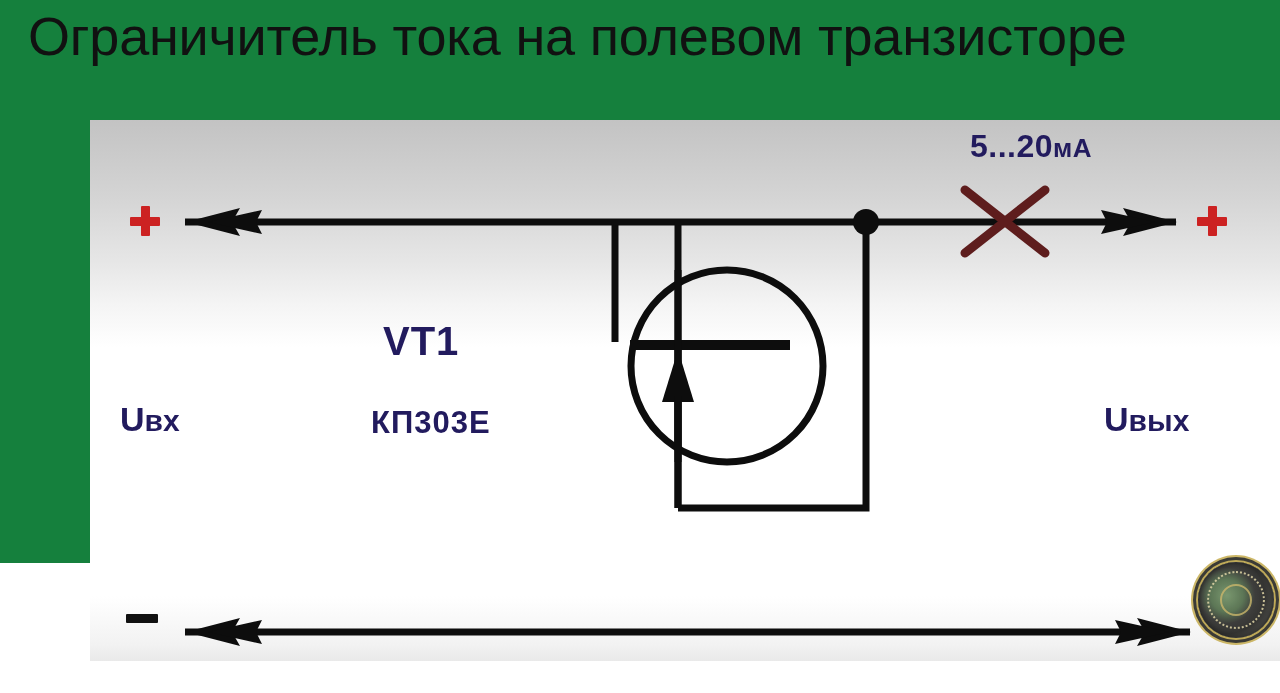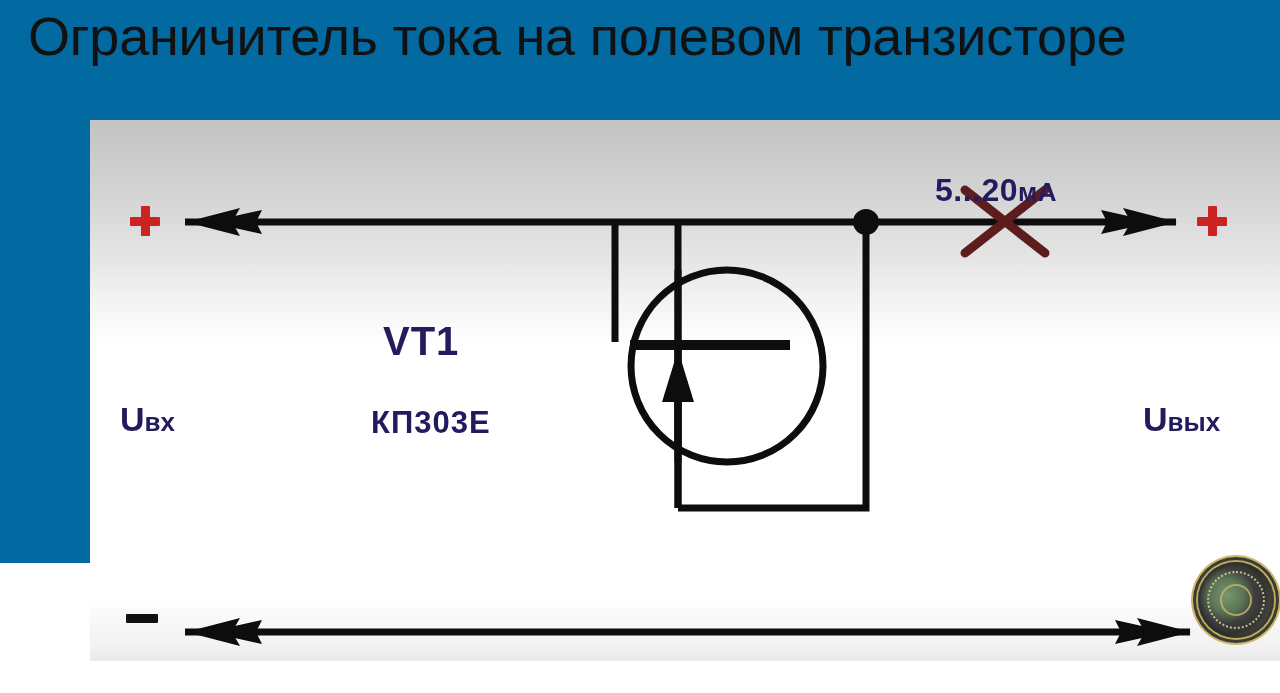--- a/index.html
+++ b/index.html
@@ -12,21 +12,21 @@
     width: 1280px;
     height: 693px;
     overflow: hidden;
     font-family: "Liberation Sans", sans-serif;
   }
 
   #page {
     position: relative;
     width: 1280px;
     height: 563px;
-    background: #0369a1;
+    background: #15803d;
   }
 
   
   #page-title {
     position: absolute;
     left: 28px;
     top: 2px;
     width: 1260px;
     height: 72px;
     line-height: 68px;
@@ -71,25 +71,24 @@
   .lbl {
     position: absolute;
     color: #221b5e;
     font-family: "Liberation Sans", sans-serif;
     font-weight: bold;
     white-space: nowrap;
     user-select: none;
   }
 
   #label-current {
-    left: 845px;
+    left: 880px;
     top: 8px;
     font-size: 32px;
     letter-spacing: 0.5px;
-    margin-top: 44px;
   }
   #label-current .unit { font-size: 26px; }
 
   #label-vt1 {
     left: 293px;
     top: 199px;
     font-size: 40px;
     letter-spacing: 1px;
   }
   #label-vt-type {
@@ -99,26 +98,26 @@
     letter-spacing: 1px;
     margin-top: 40px;
   }
 
   #label-uin {
     left: 30px;
     top: 280px;
     font-size: 34px;
   }
   #label-uout {
-    left: 1053px;
+    left: 1014px;
     top: 280px;
     font-size: 34px;
   }
   .sub {
-    font-size: 26px;
+    font-size: 30px;
   }
 
   
   .term {
     position: absolute;
   }
   #plus-left  { left: 40px;  top: 86px; }
   #plus-right { left: 1107px; top: 86px; }
   #minus-left { left: 36px;  top: 494px; }
 

